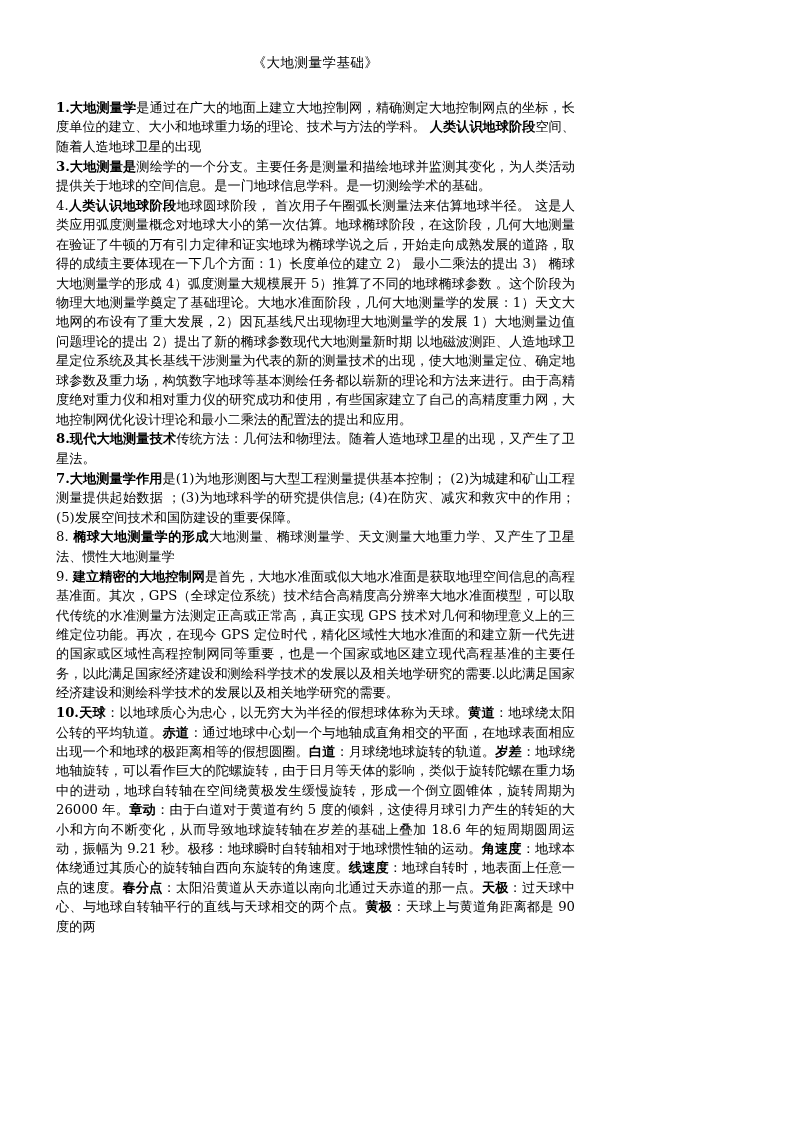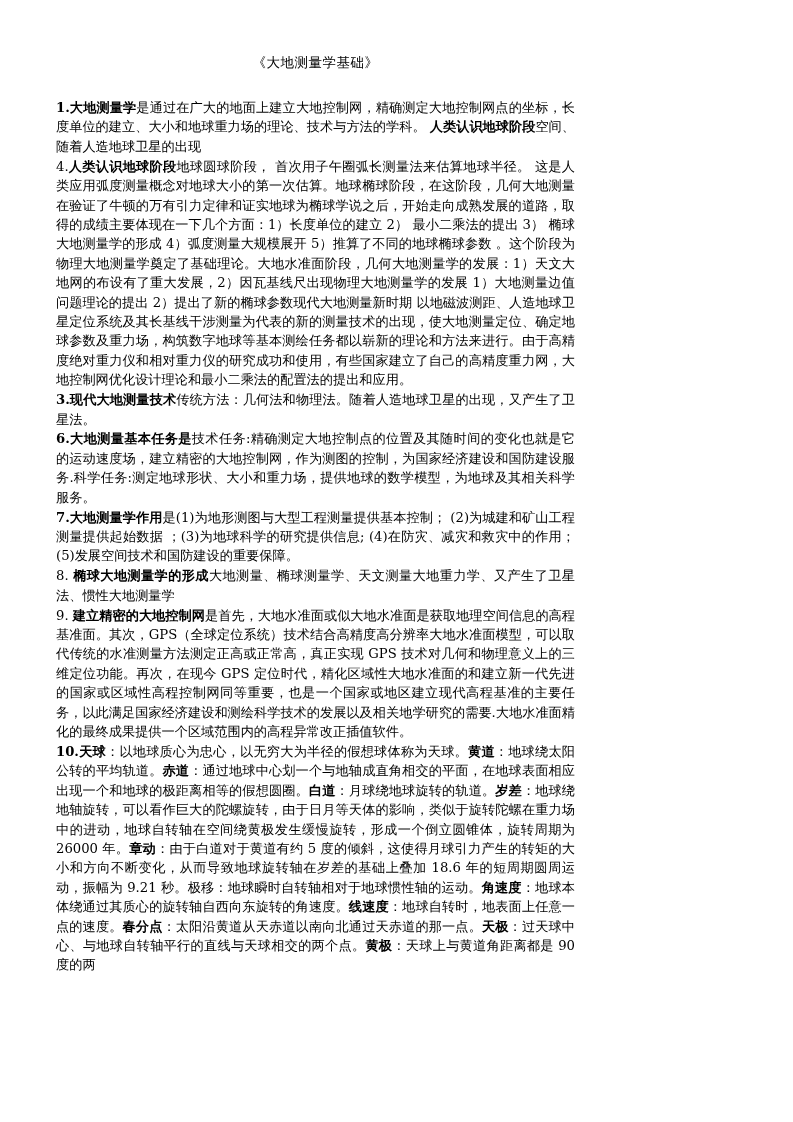--- a/index.html
+++ b/index.html
@@ -41,21 +41,21 @@
     font-weight: bold;
   }
 </style>
 </head>
 <body>
 
 <div class="page">
   <div class="doc-title">《大地测量学基础》</div>
   <div class="body-text" id="body-content">
       <div class="para"><span class="b">1.大地测量学</span><span>是通过在广大的地面上建立大地控制网，精确测定大地控制网点的坐标，长度单位的建立、大小和地球重力场的理论、技术与方法的学科。 </span><span class="b">人类认识地球阶段</span><span>空间、随着人造地球卫星的出现</span></div>
+      <div class="para"><span class="b">3.大地测量是</span><span>测绘学的一个分支。主要任务是测量和描绘地球并监测其变化，为人类活动提供关于地球的空间信息。是一门地球信息学科。是一切测绘学术的基础。</span></div>
       <div class="para"><span>4.</span><span class="b">人类认识地球阶段</span><span>地球圆球阶段， 首次用子午圈弧长测量法来估算地球半径。 这是人类应用弧度测量概念对地球大小的第一次估算。地球椭球阶段，在这阶段，几何大地测量在验证了牛顿的万有引力定律和证实地球为椭球学说之后，开始走向成熟发展的道路，取得的成绩主要体现在一下几个方面：1）长度单位的建立  2）  最小二乘法的提出  3） 椭球大地测量学的形成  4）弧度测量大规模展开  5）推算了不同的地球椭球参数 。这个阶段为物理大地测量学奠定了基础理论。大地水准面阶段，几何大地测量学的发展：1）天文大地网的布设有了重大发展，2）因瓦基线尺出现物理大地测量学的发展 1）大地测量边值问题理论的提出 2）提出了新的椭球参数现代大地测量新时期   以地磁波测距、人造地球卫星定位系统及其长基线干涉测量为代表的新的测量技术的出现，使大地测量定位、确定地球参数及重力场，构筑数字地球等基本测绘任务都以崭新的理论和方法来进行。由于高精度绝对重力仪和相对重力仪的研究成功和使用，有些国家建立了自己的高精度重力网，大地控制网优化设计理论和最小二乘法的配置法的提出和应用。</span></div>
-      <div class="para"><span class="b">3.现代大地测量技术</span><span>传统方法：几何法和物理法。随着人造地球卫星的出现，又产生了卫星法。</span></div>
-      <div class="para"><span class="b">6.大地测量基本任务是</span><span>技术任务:精确测定大地控制点的位置及其随时间的变化也就是它的运动速度场，建立精密的大地控制网，作为测图的控制，为国家经济建设和国防建设服务.科学任务:测定地球形状、大小和重力场，提供地球的数学模型，为地球及其相关科学服务。</span></div>
+      <div class="para"><span class="b">8.现代大地测量技术</span><span>传统方法：几何法和物理法。随着人造地球卫星的出现，又产生了卫星法。</span></div>
       <div class="para"><span class="b">7.大地测量学作用</span><span>是(1)为地形测图与大型工程测量提供基本控制； (2)为城建和矿山工程测量提供起始数据 ；(3)为地球科学的研究提供信息; (4)在防灾、减灾和救灾中的作用；  (5)发展空间技术和国防建设的重要保障。</span></div>
       <div class="para"><span>8. </span><span class="b">椭球大地测量学的形成</span><span>大地测量、椭球测量学、天文测量大地重力学、又产生了卫星法、惯性大地测量学</span></div>
-      <div class="para"><span>9. </span><span class="b">建立精密的大地控制网</span><span>是首先，大地水准面或似大地水准面是获取地理空间信息的高程基准面。其次，GPS（全球定位系统）技术结合高精度高分辨率大地水准面模型，可以取代传统的水准测量方法测定正高或正常高，真正实现 GPS 技术对几何和物理意义上的三维定位功能。再次，在现今 GPS 定位时代，精化区域性大地水准面的和建立新一代先进的国家或区域性高程控制网同等重要，也是一个国家或地区建立现代高程基准的主要任务，以此满足国家经济建设和测绘科学技术的发展以及相关地学研究的需要.大地水准面精化的最终成果提供一个区域范围内的高程异常改正插值软件。</span></div>
+      <div class="para"><span>9. </span><span class="b">建立精密的大地控制网</span><span>是首先，大地水准面或似大地水准面是获取地理空间信息的高程基准面。其次，GPS（全球定位系统）技术结合高精度高分辨率大地水准面模型，可以取代传统的水准测量方法测定正高或正常高，真正实现 GPS 技术对几何和物理意义上的三维定位功能。再次，在现今 GPS 定位时代，精化区域性大地水准面的和建立新一代先进的国家或区域性高程控制网同等重要，也是一个国家或地区建立现代高程基准的主要任务，以此满足国家经济建设和测绘科学技术的发展以及相关地学研究的需要.以此满足国家经济建设和测绘科学技术的发展以及相关地学研究的需要。</span></div>
       <div class="para"><span class="b">10.天球</span><span>：以地球质心为忠心，以无穷大为半径的假想球体称为天球。</span><span class="b">黄道</span><span>：地球绕太阳公转的平均轨道。</span><span class="b">赤道</span><span>：通过地球中心划一个与地轴成直角相交的平面，在地球表面相应出现一个和地球的极距离相等的假想圆圈。</span><span class="b">白道</span><span>：月球绕地球旋转的轨道。</span><span class="b">岁差</span><span>：地球绕地轴旋转，可以看作巨大的陀螺旋转，由于日月等天体的影响，类似于旋转陀螺在重力场中的进动，地球自转轴在空间绕黄极发生缓慢旋转，形成一个倒立圆锥体，旋转周期为 26000 年。</span><span class="b">章动</span><span>：由于白道对于黄道有约 5 度的倾斜，这使得月球引力产生的转矩的大小和方向不断变化，从而导致地球旋转轴在岁差的基础上叠加 18.6 年的短周期圆周运动，振幅为 9.21 秒。极移：地球瞬时自转轴相对于地球惯性轴的运动。</span><span class="b">角速度</span><span>：地球本体绕通过其质心的旋转轴自西向东旋转的角速度。</span><span class="b">线速度</span><span>：地球自转时，地表面上任意一点的速度。</span><span class="b">春分点</span><span>：太阳沿黄道从天赤道以南向北通过天赤道的那一点。</span><span class="b">天极</span><span>：过天球中心、与地球自转轴平行的直线与天球相交的两个点。</span><span class="b">黄极</span><span>：天球上与黄道角距离都是 90度的两</span></div>
     </div>
 </div>
 
 </body></html>

